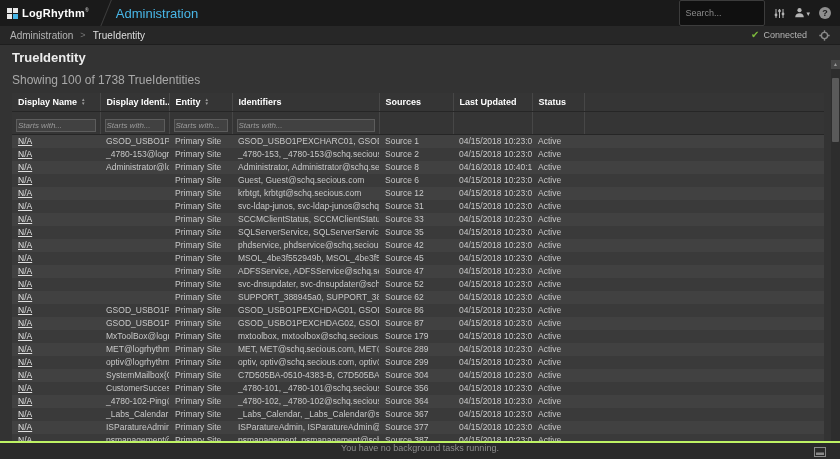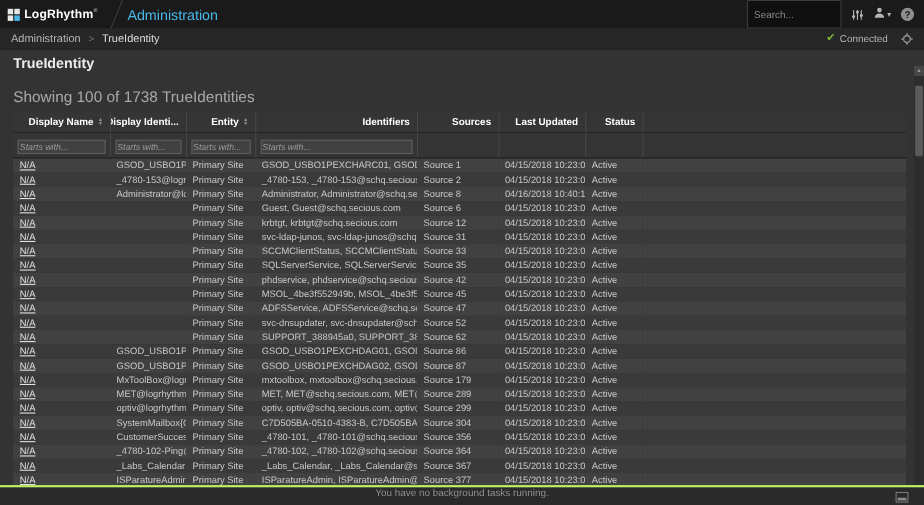--- a/index.html
+++ b/index.html
@@ -34,26 +34,26 @@
   .crumb.current { color:#dedede; cursor:default; }
   .crumb-sep { color:#777; margin:0 7px; font-size:9px; }
   .crumb-right { margin-left:auto; display:flex; align-items:center; gap:12px; }
   .connected { display:flex; align-items:center; gap:4px; color:#b5b5b5; font-size:9px; cursor:pointer; }
   .check { color:#7cb93c; font-size:10px; line-height:10px; }
   .gear-btn { display:flex; align-items:center; cursor:pointer; }
 
   
   .main { flex:1; padding:5px 16px 0 12px; position:relative; overflow:hidden; }
   .page-title { color:#ececec; font-size:13px; font-weight:600; }
-  .showing { color:#a9a9a9; font-size:14px; margin:15px 0 6px; }
+  .showing { color:#a9a9a9; font-size:12px; margin:8px 0 6px; }
 
   table { border-collapse:collapse; table-layout:fixed; width:812px; }
   th { background:#353535; color:#fff; font-size:9px; text-align:left; font-weight:bold; padding:0 6px; height:18px; border-right:1px solid #474747; border-bottom:1px solid #262626; white-space:nowrap; overflow:hidden; }
   th:last-child { border-right:none; }
-  .th-inner { display:flex; align-items:center;justify-content:flex-end; }
+  .th-inner { display:flex; align-items:center; }
   .sort { display:inline-flex; flex-direction:column; margin-left:4px; }
   .sort i { font-style:normal; font-size:4.5px; line-height:4px; color:#9d9d9d; }
   .filter-row td { background:#353535; padding:2px 4px; height:17px; border-right:1px solid #474747; border-bottom:1px solid #262626; }
   .filter-row td:last-child { border-right:none; }
   .filter-input { width:100%; height:13px; background:#414141; border:1px solid #5d5d5d; color:#cfcfcf; font-size:8px; font-style:italic; padding:0 1px; outline:none; font-family:inherit; }
   .filter-input::placeholder { color:#9b9b9b; }
   tbody tr { height:13px; cursor:pointer; }
   tbody tr:nth-child(odd) { background:#414141; }
   tbody tr:nth-child(even) { background:#3a3a3a; }
   tbody td { color:#c9c9c9; font-size:8.5px; line-height:13px; padding:0 6px; white-space:nowrap; overflow:hidden; }

